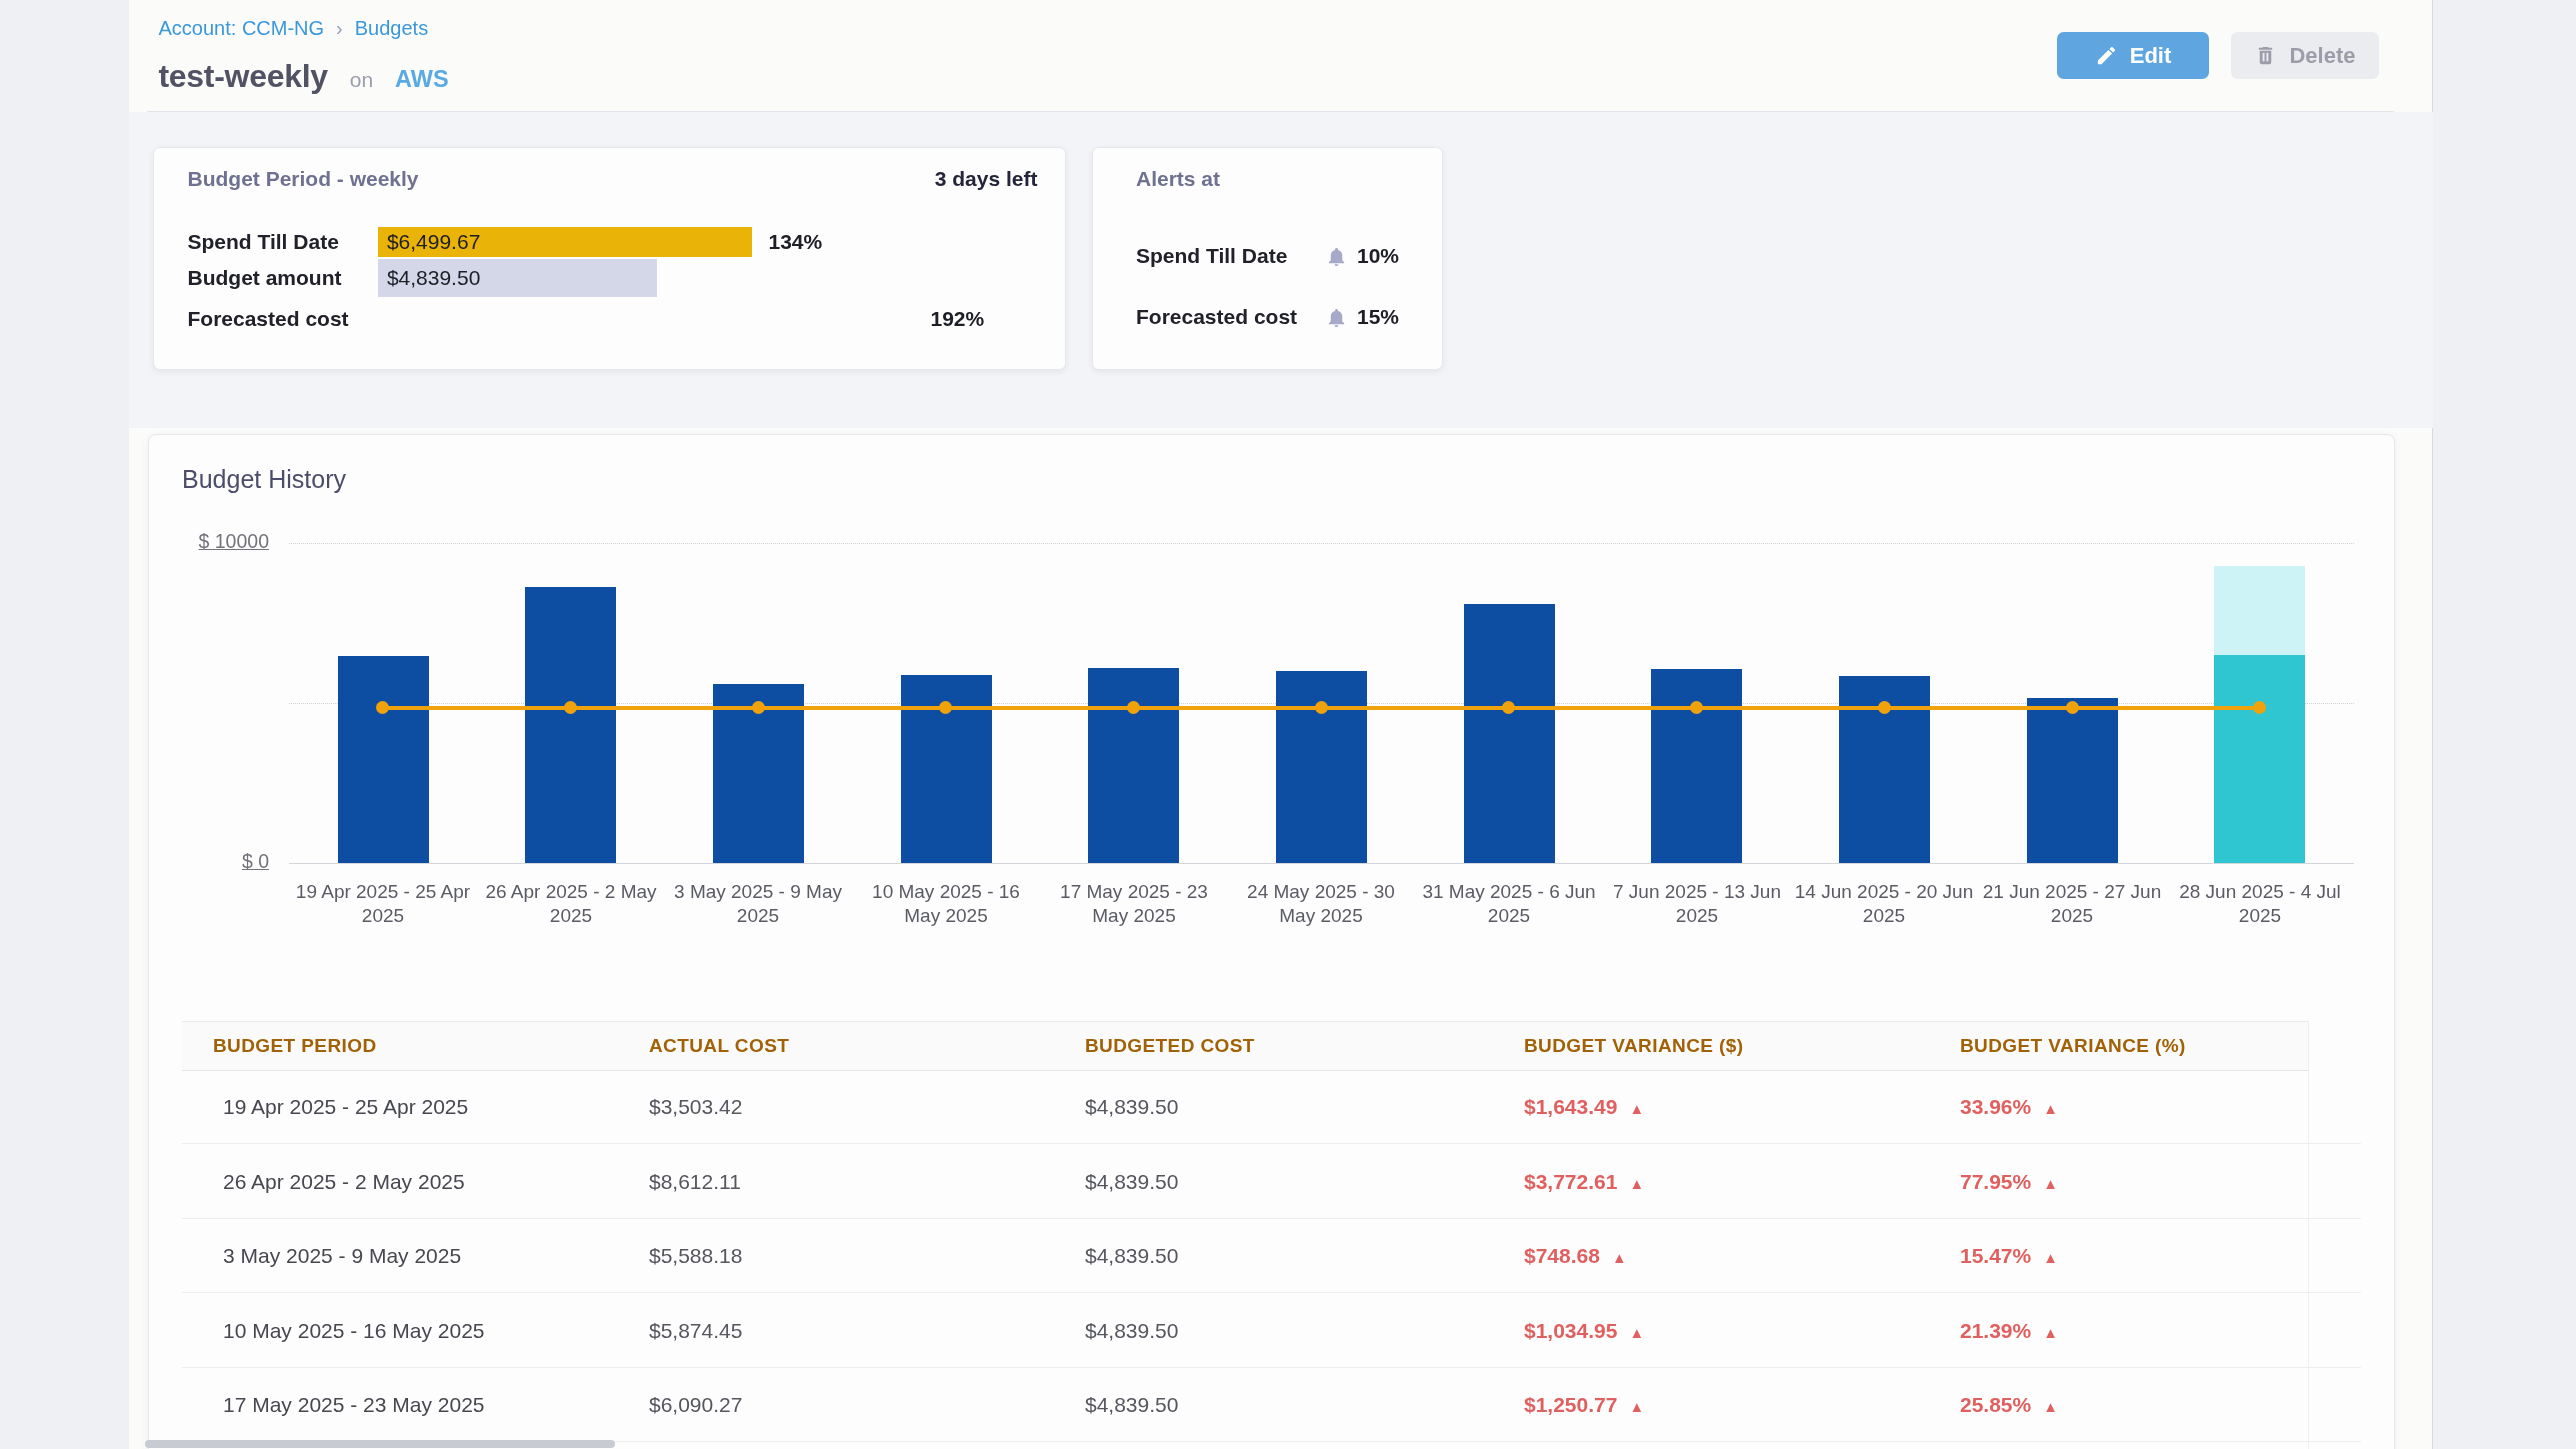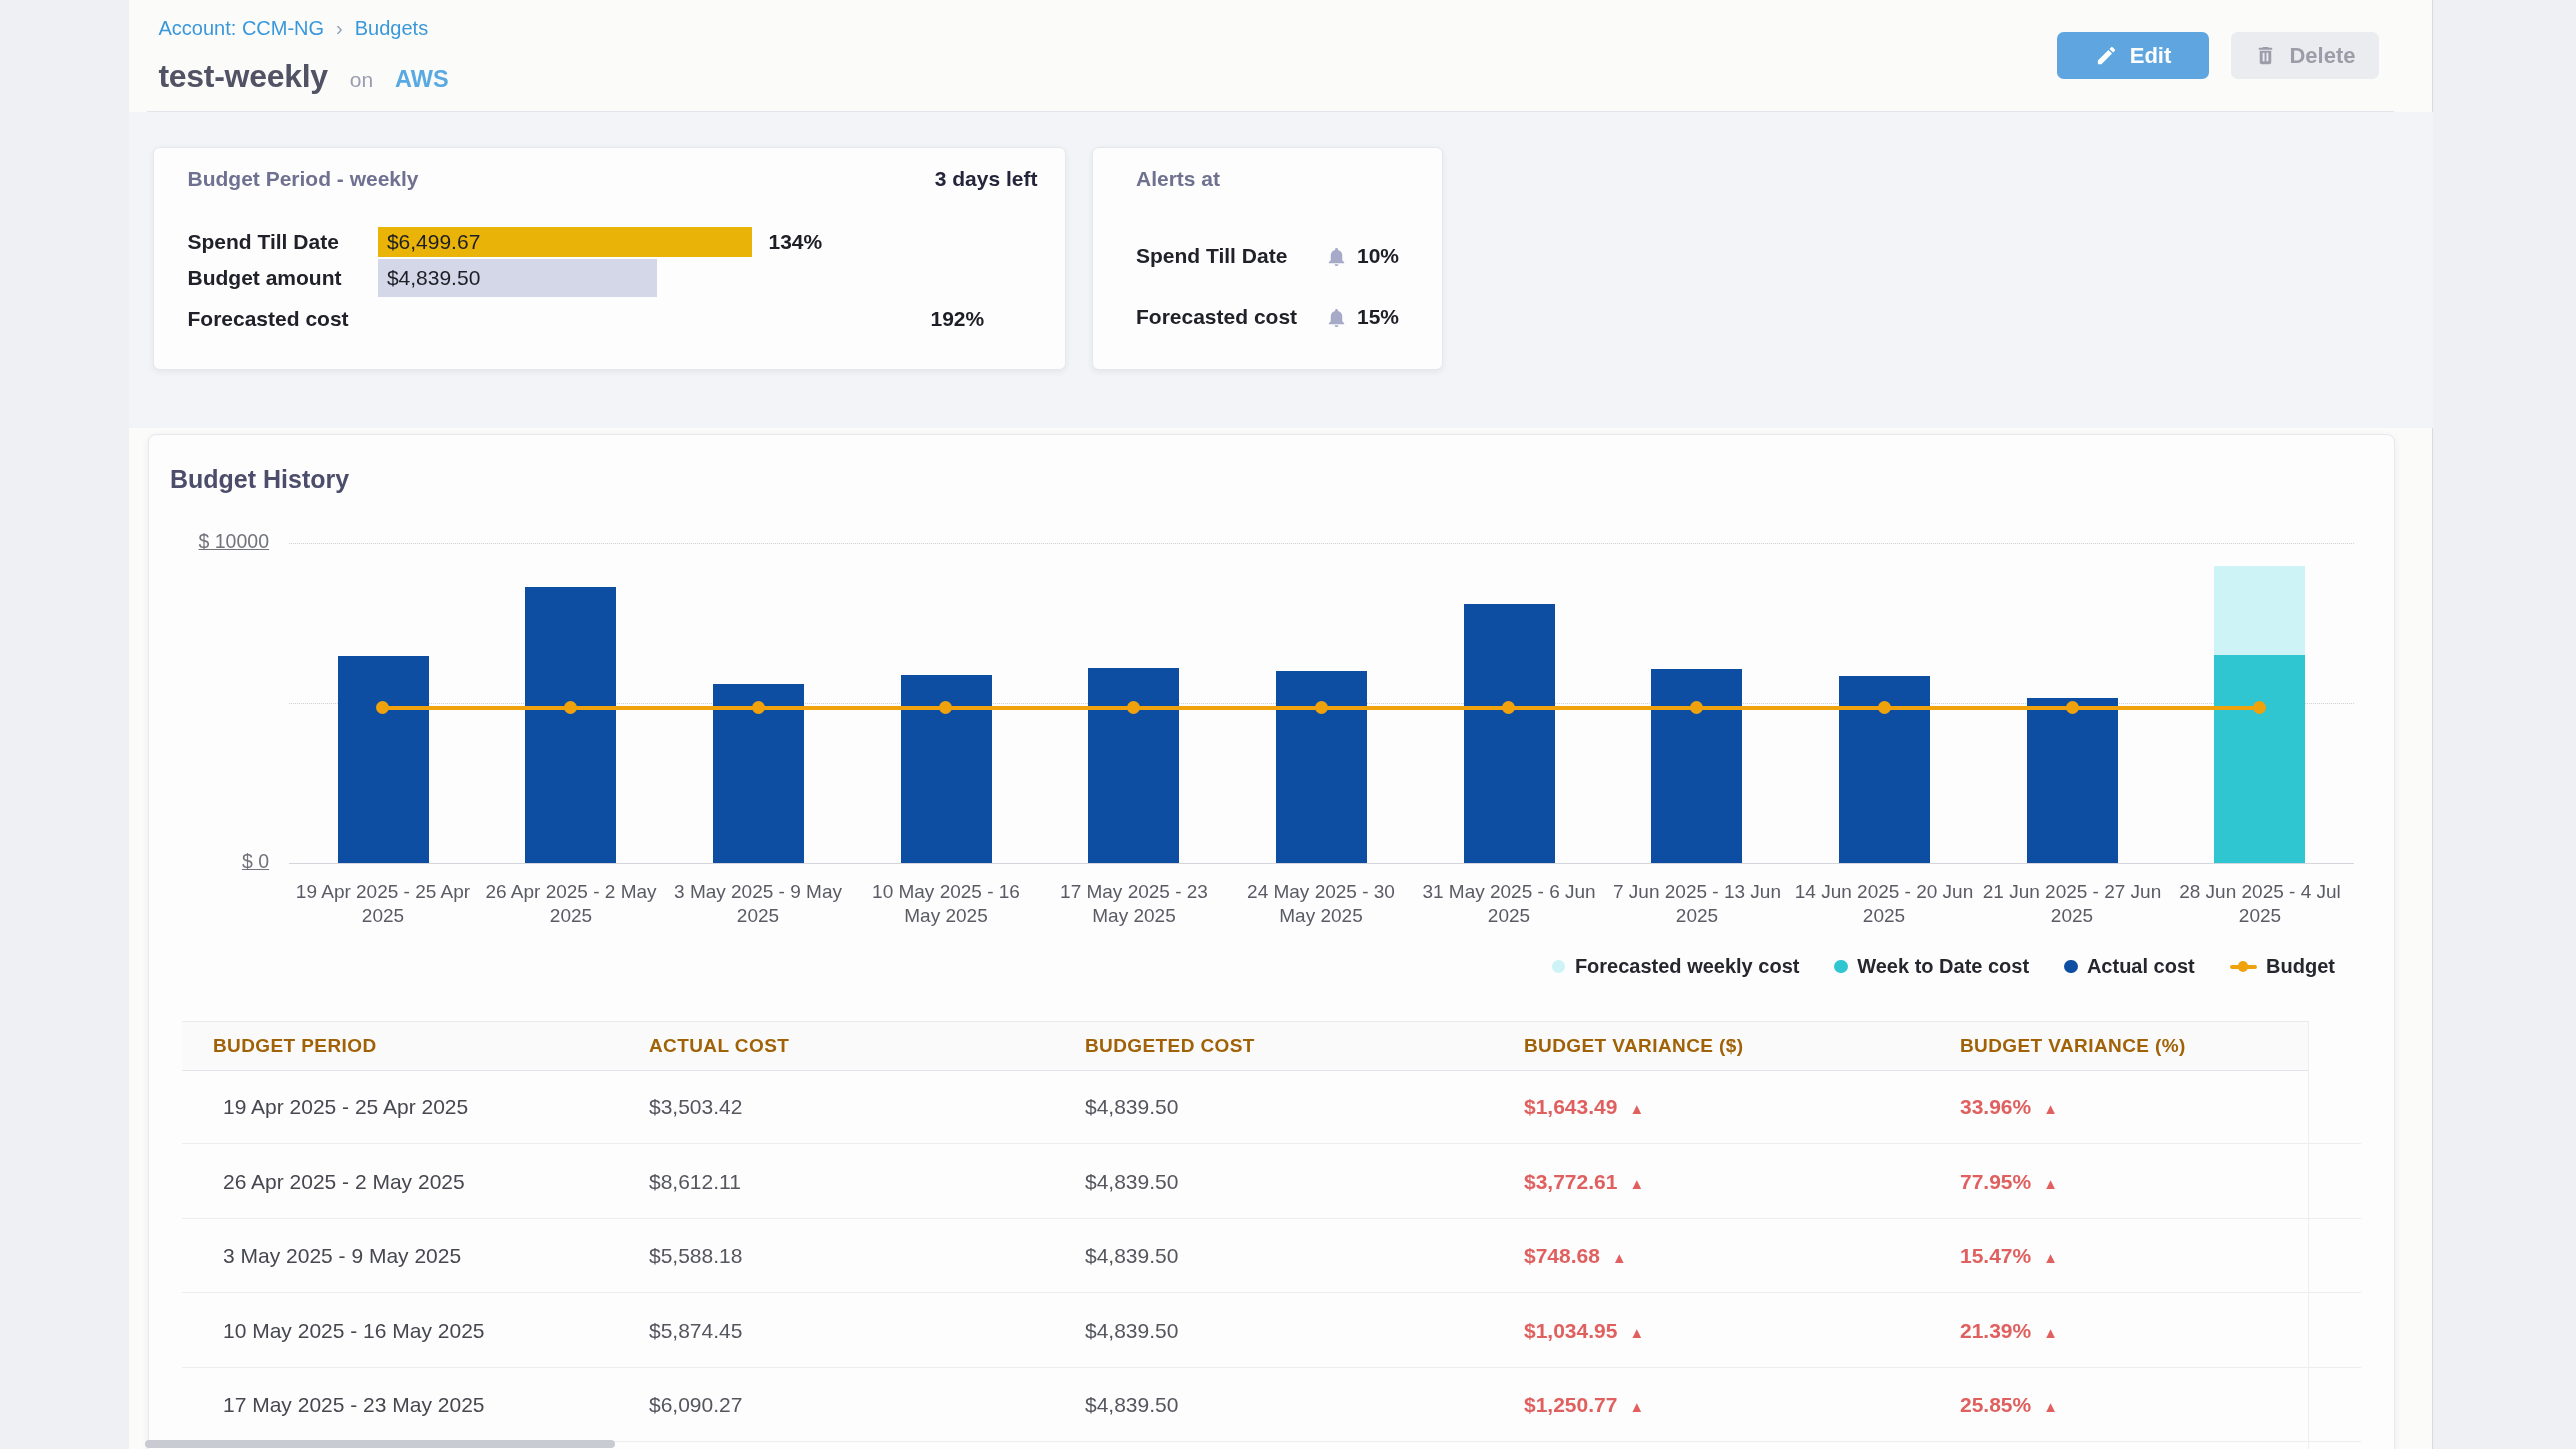--- a/index.html
+++ b/index.html
@@ -38,21 +38,21 @@
   .bp-bar.dashed{background:#fdedee;border:2px dashed #c9241c;}
   .bp-value{font-size:21px;font-weight:500;color:#1d1e26;padding-left:9.4px;white-space:nowrap;}
   .bp-pct{position:absolute;font-size:21px;font-weight:600;color:#1d1e26;}
   .alert-row{position:absolute;left:0;width:100%;}
   .alert-label{position:absolute;left:43px;font-size:21px;font-weight:600;color:#202129;}
   .alert-right{position:absolute;right:43px;display:flex;align-items:center;gap:9.4px;}
   .alert-pct{font-size:21px;font-weight:600;color:#1d1e26;}
   
   .big-card{position:absolute;left:19px;top:434px;width:2247px;height:1047px;background:#fdfdfd;
     border:0.7px solid #e7e8ec;border-radius:8px;box-shadow:0 2px 8px rgba(40,41,61,.06);}
-  .chart-title{position:absolute;left:21px;top:29.5px;font-size:25px;font-weight:700;color:#4b4d6b;}
+  .chart-title{position:absolute;left:33px;top:29.5px;font-size:25px;font-weight:400;color:#4b4d6b;}
   .ytick{position:absolute;left:0;width:120px;text-align:right;font-size:19.5px;color:#72737b;text-decoration:underline;}
   .gridline{position:absolute;left:140px;width:2065px;height:0;border-top:1.3px dotted #cfd1d8;}
   .gridline.base{border-top:1.3px solid #d5d6dc;}
   .bar{position:absolute;width:91px;}
   .budget-line{position:absolute;height:4px;background:#f0a20d;border-radius:2px;}
   .budget-dot{position:absolute;width:13.4px;height:13.4px;border-radius:50%;background:#f0a20d;}
   .xlabel{position:absolute;width:182px;text-align:center;font-size:19px;line-height:23.5px;color:#5a5b64;}
   .legend{position:absolute;right:59px;top:520px;display:flex;gap:35px;align-items:center;}
   .legend-item{display:flex;align-items:center;gap:9.4px;cursor:pointer;}
   .legend-dot{width:13.4px;height:13.4px;border-radius:50%;}
@@ -205,40 +205,20 @@
         <div class="budget-dot" style="left: 603px; top: 266px; background: rgb(240, 162, 13);"></div>
         <div class="budget-dot" style="left: 790px; top: 266px; background: rgb(240, 162, 13);"></div>
         <div class="budget-dot" style="left: 978px; top: 266px; background: rgb(240, 162, 13);"></div>
         <div class="budget-dot" style="left: 1166px; top: 266px; background: rgb(240, 162, 13);"></div>
         <div class="budget-dot" style="left: 1353px; top: 266px; background: rgb(240, 162, 13);"></div>
         <div class="budget-dot" style="left: 1541px; top: 266px; background: rgb(240, 162, 13);"></div>
         <div class="budget-dot" style="left: 1729px; top: 266px; background: rgb(240, 162, 13);"></div>
         <div class="budget-dot" style="left: 1917px; top: 266px; background: rgb(240, 162, 13);"></div>
         <div class="budget-dot" style="left: 2104px; top: 266px; background: rgb(240, 162, 13);"></div>
       </div>
-    <div class="legend" id="legend">
-        <div class="legend-item">
-          <div class="legend-dot" style="background: rgb(205, 243, 246);"></div>
-          <div class="legend-label">Forecasted weekly cost</div>
-        </div>
-        <div class="legend-item">
-          <div class="legend-dot" style="background: rgb(48, 198, 209);"></div>
-          <div class="legend-label">Week to Date cost</div>
-        </div>
-        <div class="legend-item">
-          <div class="legend-dot" style="background: rgb(13, 78, 163);"></div>
-          <div class="legend-label">Actual cost</div>
-        </div>
-        <div class="legend-item">
-          <div class="legend-line" style="background: rgb(240, 162, 13);">
-            <em style="background: rgb(240, 162, 13);"></em>
-          </div>
-          <div class="legend-label">Budget</div>
-        </div>
-      </div>
     <div class="thead-bg"></div>
     <div class="vline"></div>
     <div id="table">
         <div class="th" style="left: 64px;">BUDGET PERIOD</div>
         <div class="th" style="left: 500px;">ACTUAL COST</div>
         <div class="th" style="left: 936px;">BUDGETED COST</div>
         <div class="th" style="left: 1375px;">BUDGET VARIANCE ($)</div>
         <div class="th" style="left: 1811px;">BUDGET VARIANCE (%)</div>
         <div class="trow" style="top: 635px;">
           <div class="td first" style="left: 41px;">19 Apr 2025 - 25 Apr 2025</div>

